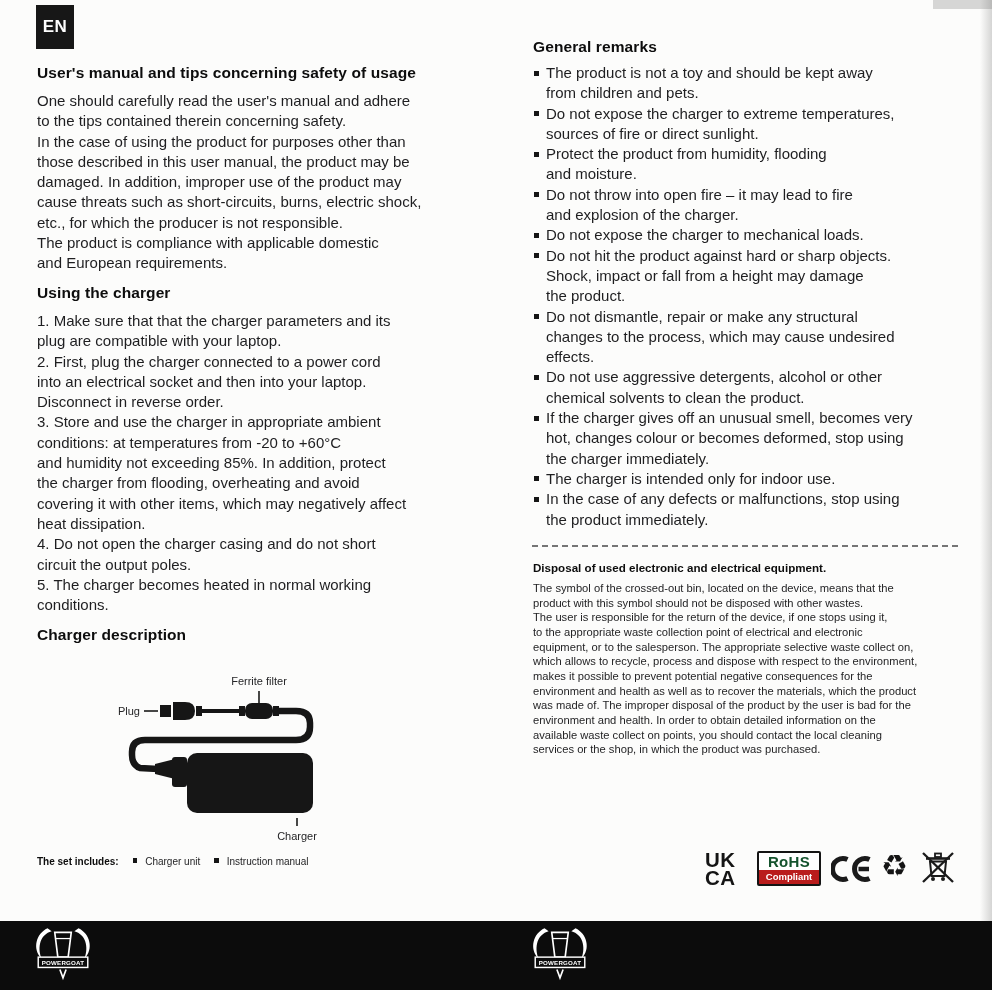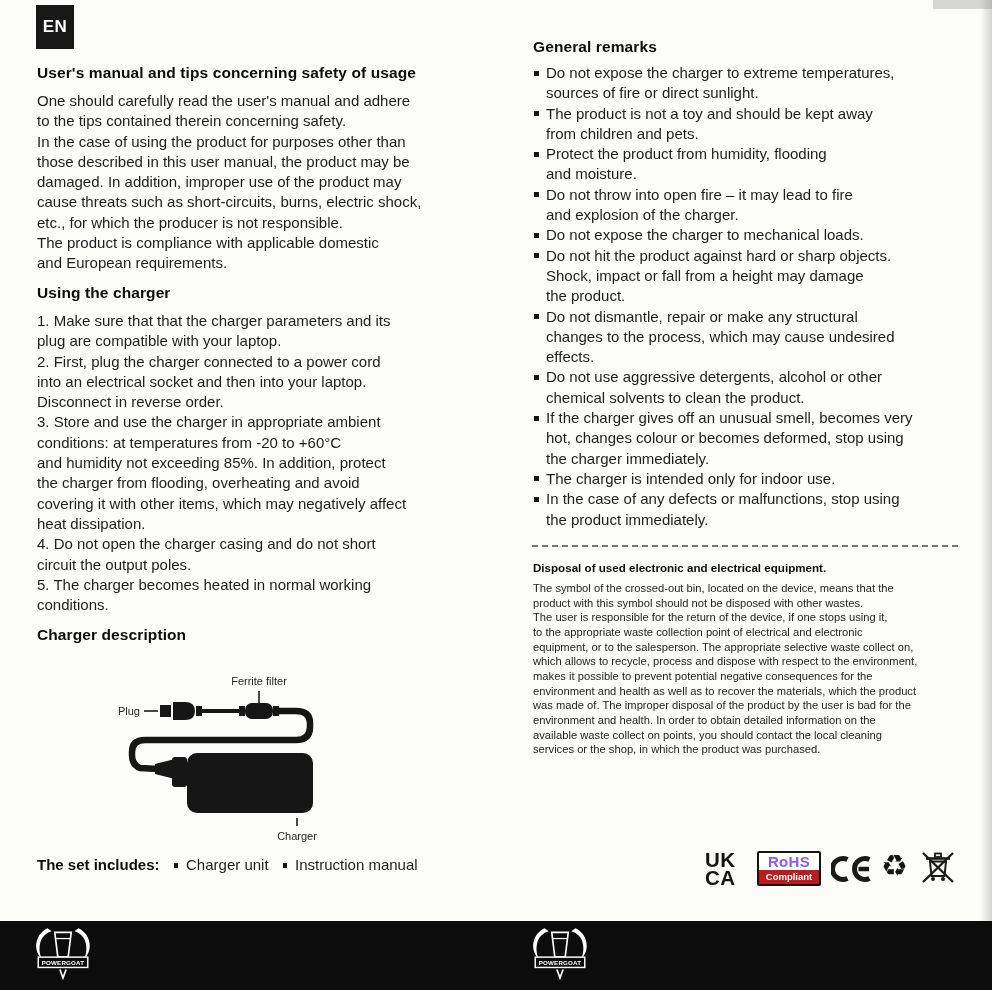--- a/index.html
+++ b/index.html
@@ -11,30 +11,30 @@
   .en-badge{left:36px;top:5px;width:38px;height:44px;background:#171717;color:#fff;
             display:flex;align-items:center;justify-content:center;
             font-weight:700;font-size:17px;letter-spacing:.5px;}
   ul.bullets{list-style:none;margin:0;padding:0;font-size:15px;line-height:20.3px;color:#1e1e20;}
   li.bi{position:relative;padding-left:13px;white-space:pre-line;}
   li.bi::before{content:"";position:absolute;left:1px;top:7.5px;width:5px;height:5px;background:#151515;}
   .dash{border-top:2px dashed #757575;}
   .h-small{font-weight:700;font-size:11.6px;color:#0d0d0d;}
   .body-small{font-size:11.2px;line-height:14.65px;white-space:pre-line;color:#242426;}
   .diag-label{font-size:11px;fill:#252527;font-family:"Liberation Sans",sans-serif;}
-  .set-line{font-size:15px;color:#1e1e20;}
+  .set-line{font-size:10px;color:#1e1e20;}
   .set-line .lbl{font-weight:700;color:#0d0d0d;}
   .inc{margin-left:14px;}
   .sq{display:inline-block;width:4.5px;height:4.5px;background:#151515;margin-right:8px;vertical-align:2.5px;}
   
   .ukca{left:705px;top:851px;font-weight:700;font-size:20.5px;line-height:17.5px;
         letter-spacing:.5px;color:#141414;}
   .rohs{left:757px;top:851px;width:60px;border:2.5px solid #141414;border-radius:2px;
         background:#fff;text-align:center;}
-  .rohs .t{font-weight:700;font-size:15px;color:#8b5cf6;padding:0 2px;letter-spacing:.3px;}
+  .rohs .t{font-weight:700;font-size:15px;color:#14532d;padding:0 2px;letter-spacing:.3px;}
   .rohs .c{background:#b91c1c;color:#fff;font-size:9.5px;font-weight:700;padding:1px 2px 2px;}
   .ce{left:831px;top:855px;}
   .recycle{left:881px;top:849px;font-size:30px;color:#141414;line-height:34px;}
   .bin{left:920px;top:851px;}
   
   .footer-bar{left:0;top:921px;width:992px;height:69px;background:#0c0c0c;}
   .goat{position:absolute;top:3px;}
   .goat-text{font-family:"Liberation Sans",sans-serif;font-weight:700;font-size:6px;fill:#fff;letter-spacing:.2px;}
   .edge-shadow{right:0;top:0;width:12px;height:921px;
       background:linear-gradient(to left,rgba(110,110,110,.28),rgba(110,110,110,0));}
@@ -116,24 +116,24 @@
   </svg>
 
   <div class="abs set-line" style="left:37px;top:856px;">
     <span class="lbl">The set includes:</span><span><span class="inc"><span class="sq"></span><span>Charger unit</span></span><span class="inc"><span class="sq"></span><span>Instruction manual</span></span></span>
   </div>
 
   <div class="abs h" style="left:533px;top:38px;">General remarks</div>
 
   <ul class="abs bullets" style="left:533px;top:63px;width:445px;">
 
-  <li class="bi"><span>Do not expose the charger to extreme temperatures,
+  <li class="bi"><span>The product is not a toy and should be kept away
+from children and pets.</span></li>
+      <li class="bi"><span>Do not expose the charger to extreme temperatures,
 sources of fire or direct sunlight.</span></li>
-      <li class="bi"><span>The product is not a toy and should be kept away
-from children and pets.</span></li>
       <li class="bi"><span>Protect the product from humidity, flooding
 and moisture.</span></li>
       <li class="bi"><span>Do not throw into open fire – it may lead to fire
 and explosion of the charger.</span></li>
       <li class="bi"><span>Do not expose the charger to mechanical loads.</span></li>
       <li class="bi"><span>Do not hit the product against hard or sharp objects.
 Shock, impact or fall from a height may damage
 the product.</span></li>
       <li class="bi"><span>Do not dismantle, repair or make any structural
 changes to the process, which may cause undesired

